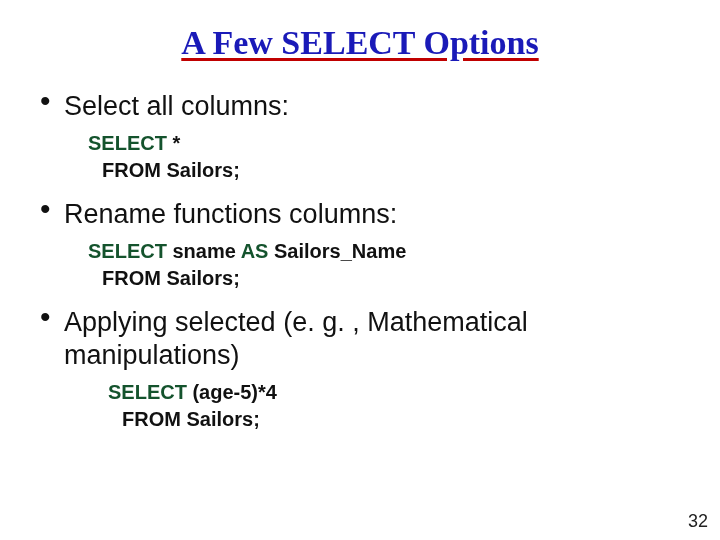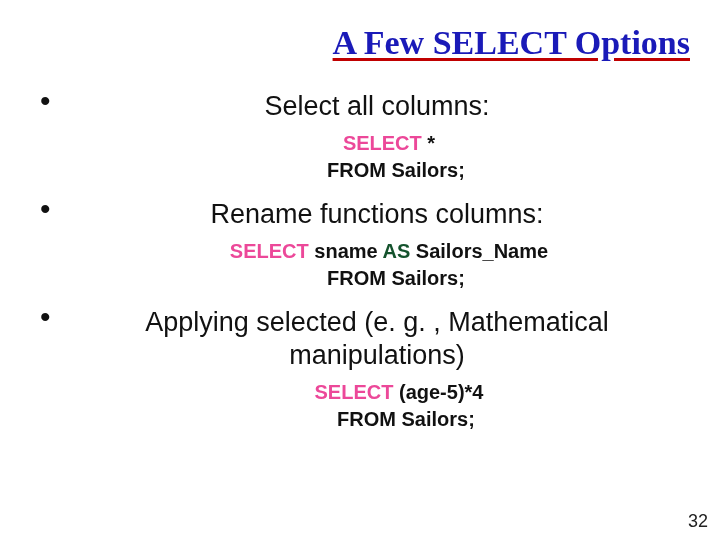--- a/index.html
+++ b/index.html
@@ -12,35 +12,34 @@
     overflow: hidden;
   }
   .slide {
     padding: 24px 30px 0 30px;
   }
   .title {
     font-family: "Comic Sans MS", "Comic Sans", cursive;
     font-weight: bold;
     font-size: 34px;
     color: #1a1ab8;
-    text-align: right;
+    text-align: center;
     text-decoration: underline;
     text-decoration-color: #c00000;
     text-underline-offset: 4px;
     margin-bottom: 28px;
   }
   ul.bullets {
     list-style: none;
     padding-left: 6px;
   }
   ul.bullets > li {
     position: relative;
     padding-left: 28px;
     margin-bottom: 4px;
-    text-align: center;
   }
   ul.bullets > li::before {
     content: "•";
     position: absolute;
     left: 4px;
     top: -4px;
     font-size: 30px;
     color: #111;
     line-height: 1;
   }
@@ -52,21 +51,21 @@
   .code-block {
     margin: 6px 0 14px 24px;
     font-weight: bold;
     font-size: 20px;
     line-height: 1.35;
     color: #111;
   }
   .code-line2 {
     padding-left: 14px;
   }
-  .kw-select { color: #ec4899; }
+  .kw-select { color: #14532d; }
   .kw-as { color: #14532d; }
   .page-num {
     position: absolute;
     right: 12px;
     bottom: 8px;
     font-size: 18px;
     color: #222;
   }
 </style>
 </head>

